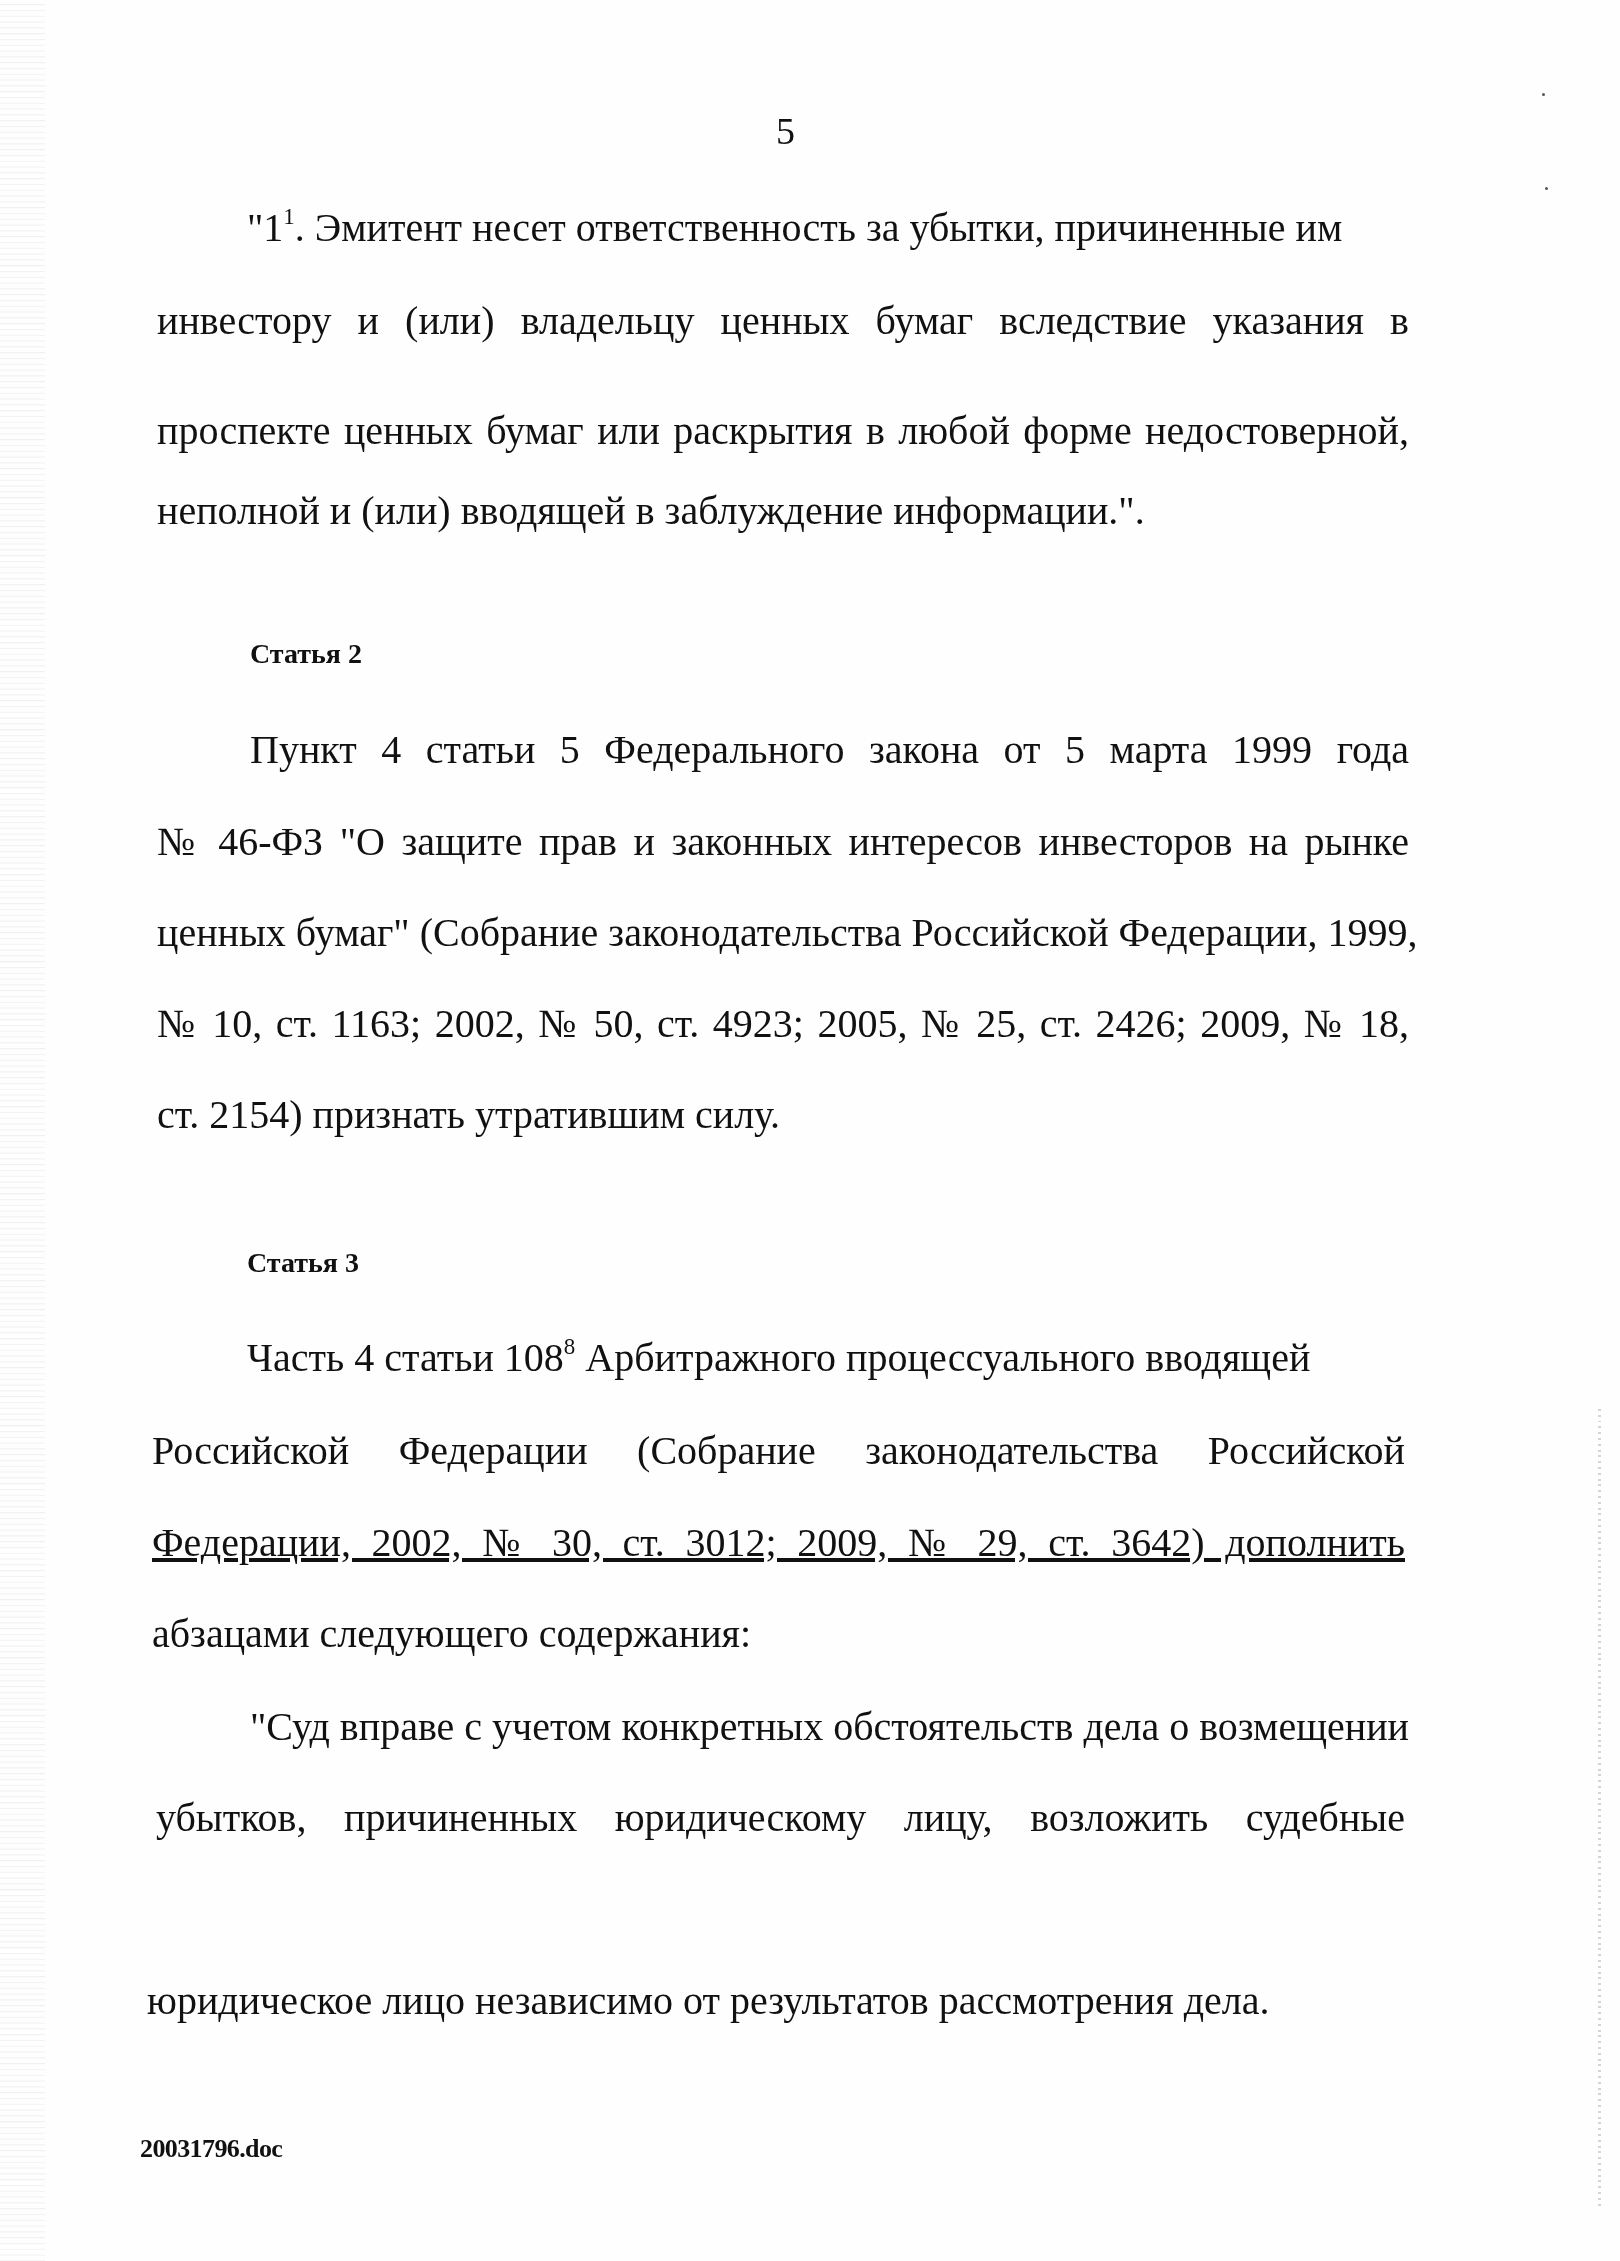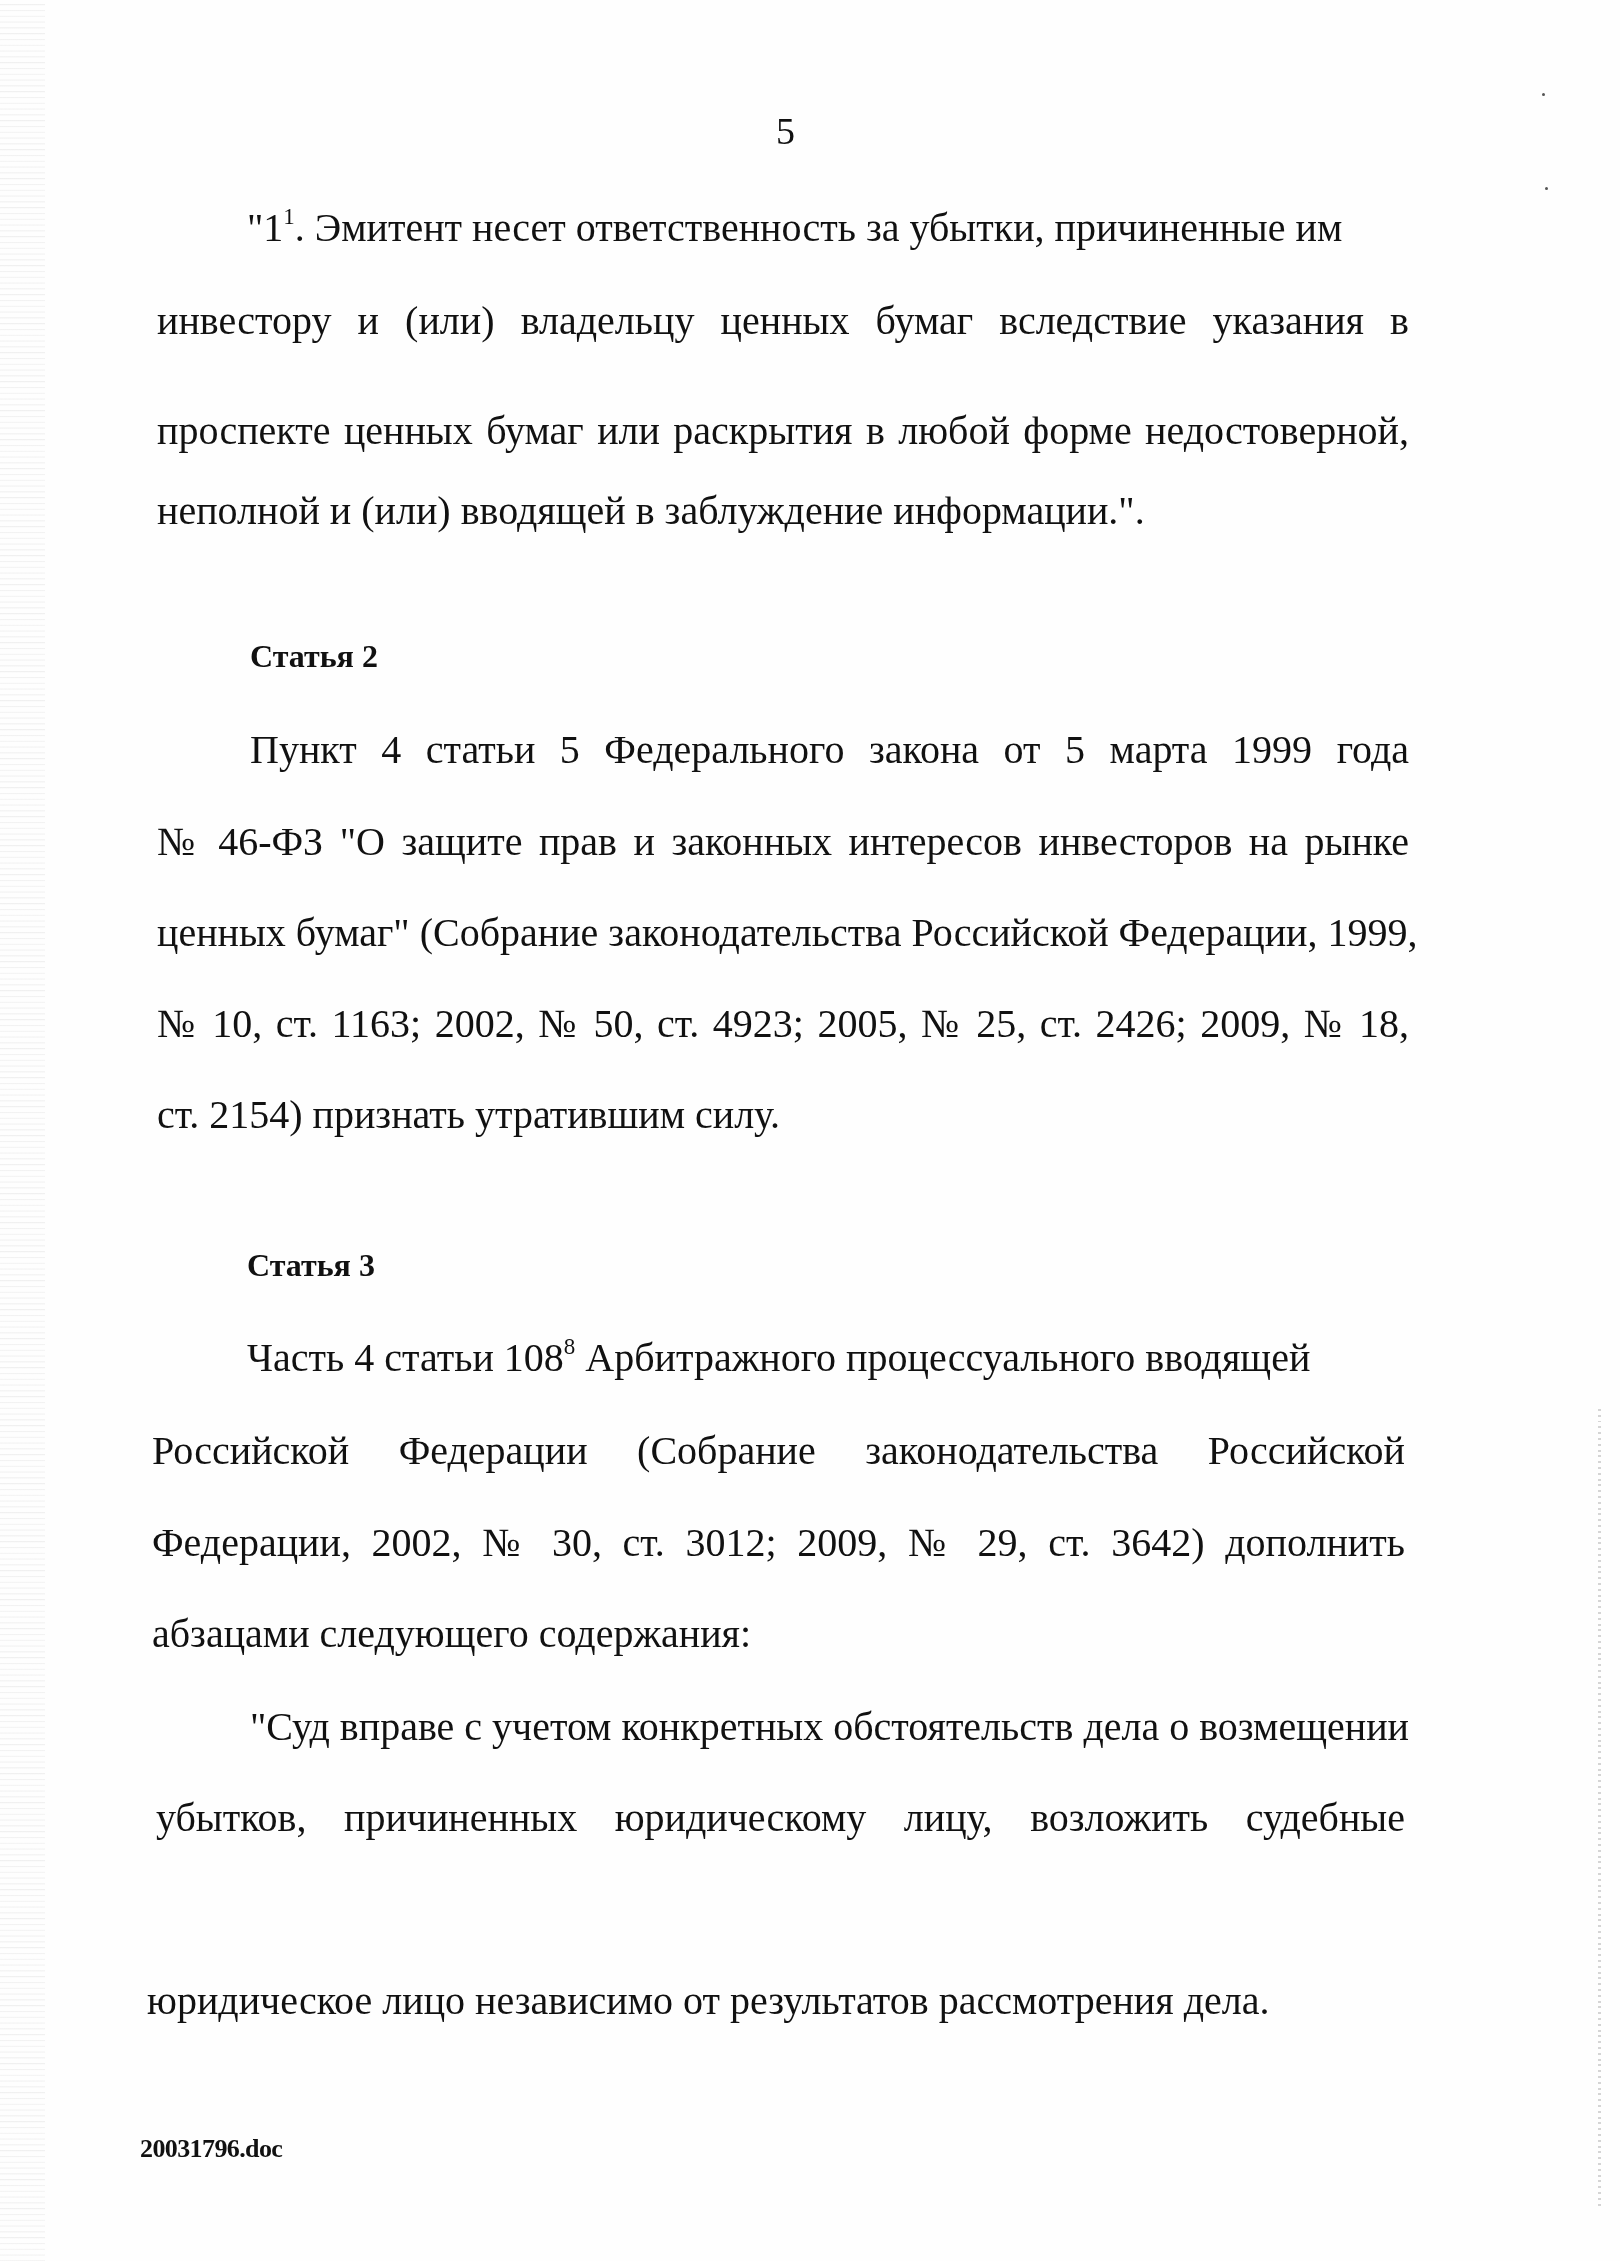--- a/index.html
+++ b/index.html
@@ -6,21 +6,21 @@
   body { width: 1620px; height: 2261px; position: relative; overflow: hidden;
          font-family: "Liberation Serif", "DejaVu Serif", serif; color: #111; }
   .page { position: absolute; left: 0; top: 0; width: 1620px; height: 2261px; background: #fefefe; }
   .edge-left { position: absolute; left: 0; top: 0; width: 45px; height: 2261px;
     background: repeating-linear-gradient(180deg, rgba(0,0,0,0.0) 0px, rgba(0,0,0,0.0) 3.8px, rgba(120,120,120,0.10) 4.5px, rgba(0,0,0,0) 5.8px); }
   .edge-right { position: absolute; right: 19px; top: 1409px; width: 2.6px; height: 800px;
     background: repeating-linear-gradient(180deg, rgba(90,90,90,0.25) 0px, rgba(90,90,90,0.25) 1.9px, transparent 1.9px, transparent 5.8px); }
   .page-number { position: absolute; left: 776px; top: 112px; font-size: 38px; line-height: 1; }
   .line { position: absolute; font-size: 40px; line-height: 1; white-space: nowrap; }
   .justify { display: flex; justify-content: space-between; }
-  .heading { position: absolute; font-size: 32px; font-weight: bold; line-height: 1; }
+  .heading { position: absolute; font-size: 28px; font-weight: bold; line-height: 1; }
   sup { font-size: 23px; vertical-align: 16.7px; line-height: 0; }
   .footer { position: absolute; left: 140px; top: 2134px; font-size: 26px; font-weight: bold; letter-spacing: -0.6px; }
   .dot { position: absolute; width: 3.2px; height: 3.2px; background: #555; border-radius: 50%; }
 </style>
 </head>
 <body>
 
 <div class="page">
   <div class="edge-left"></div>
   <div class="edge-right"></div>
@@ -41,21 +41,21 @@
   <div class="line" style="left:157px;top:822px;width:1252px;text-align:justify;text-align-last:justify;">№ 46-ФЗ "О защите прав и законных интересов инвесторов на рынке</div>
   <div class="line" style="left:157px;top:913px;width:1252px;text-align:justify;text-align-last:justify;">ценных бумаг" (Собрание законодательства Российской Федерации, 1999,</div>
   <div class="line" style="left:157px;top:1004px;width:1252px;text-align:justify;text-align-last:justify;">№ 10, ст. 1163; 2002, № 50, ст. 4923; 2005, № 25, ст. 2426; 2009, № 18,</div>
   <div class="line" style="left:157px;top:1095px;">ст. 2154) признать утратившим силу.</div>
 
   <div class="heading" style="left:247px;top:1249px;">Статья 3</div>
   <div class="line justify" style="left:247px;top:1338px;width:1159px;">
     <span><span>Часть 4 статьи 108</span><sup>8</sup><span> Арбитражного процессуального вводящей</span></span>
   </div>
   <div class="line" style="left:152px;top:1431px;width:1253px;text-align:justify;text-align-last:justify;">Российской Федерации (Собрание законодательства Российской</div>
-  <div class="line" style="left:152px;top:1523px;width:1253px;text-align:justify;text-align-last:justify;">Федерации, 2002, № 30, ст. 3012; 2009, № 29, ст. 3642) дополнить</div>
+  <div class="line" style="left:152px;top:1523px;width:1253px;text-align:justify;text-align-last:justify;text-decoration:underline;">Федерации, 2002, № 30, ст. 3012; 2009, № 29, ст. 3642) дополнить</div>
   <div class="line" style="left:152px;top:1614px;">абзацами следующего содержания:</div>
   <div class="line" style="left:250px;top:1707px;width:1146px;text-align:justify;text-align-last:justify;">"Суд вправе с учетом конкретных обстоятельств дела о возмещении</div>
   <div class="line" style="left:156px;top:1798px;width:1249px;text-align:justify;text-align-last:justify;">убытков, причиненных юридическому лицу, возложить судебные</div>
   <div class="line" style="left:147px;top:1981px;">юридическое лицо независимо от результатов рассмотрения дела.</div>
 
   <div class="footer">20031796.doc</div>
 </div>
 
 
 </body></html>

